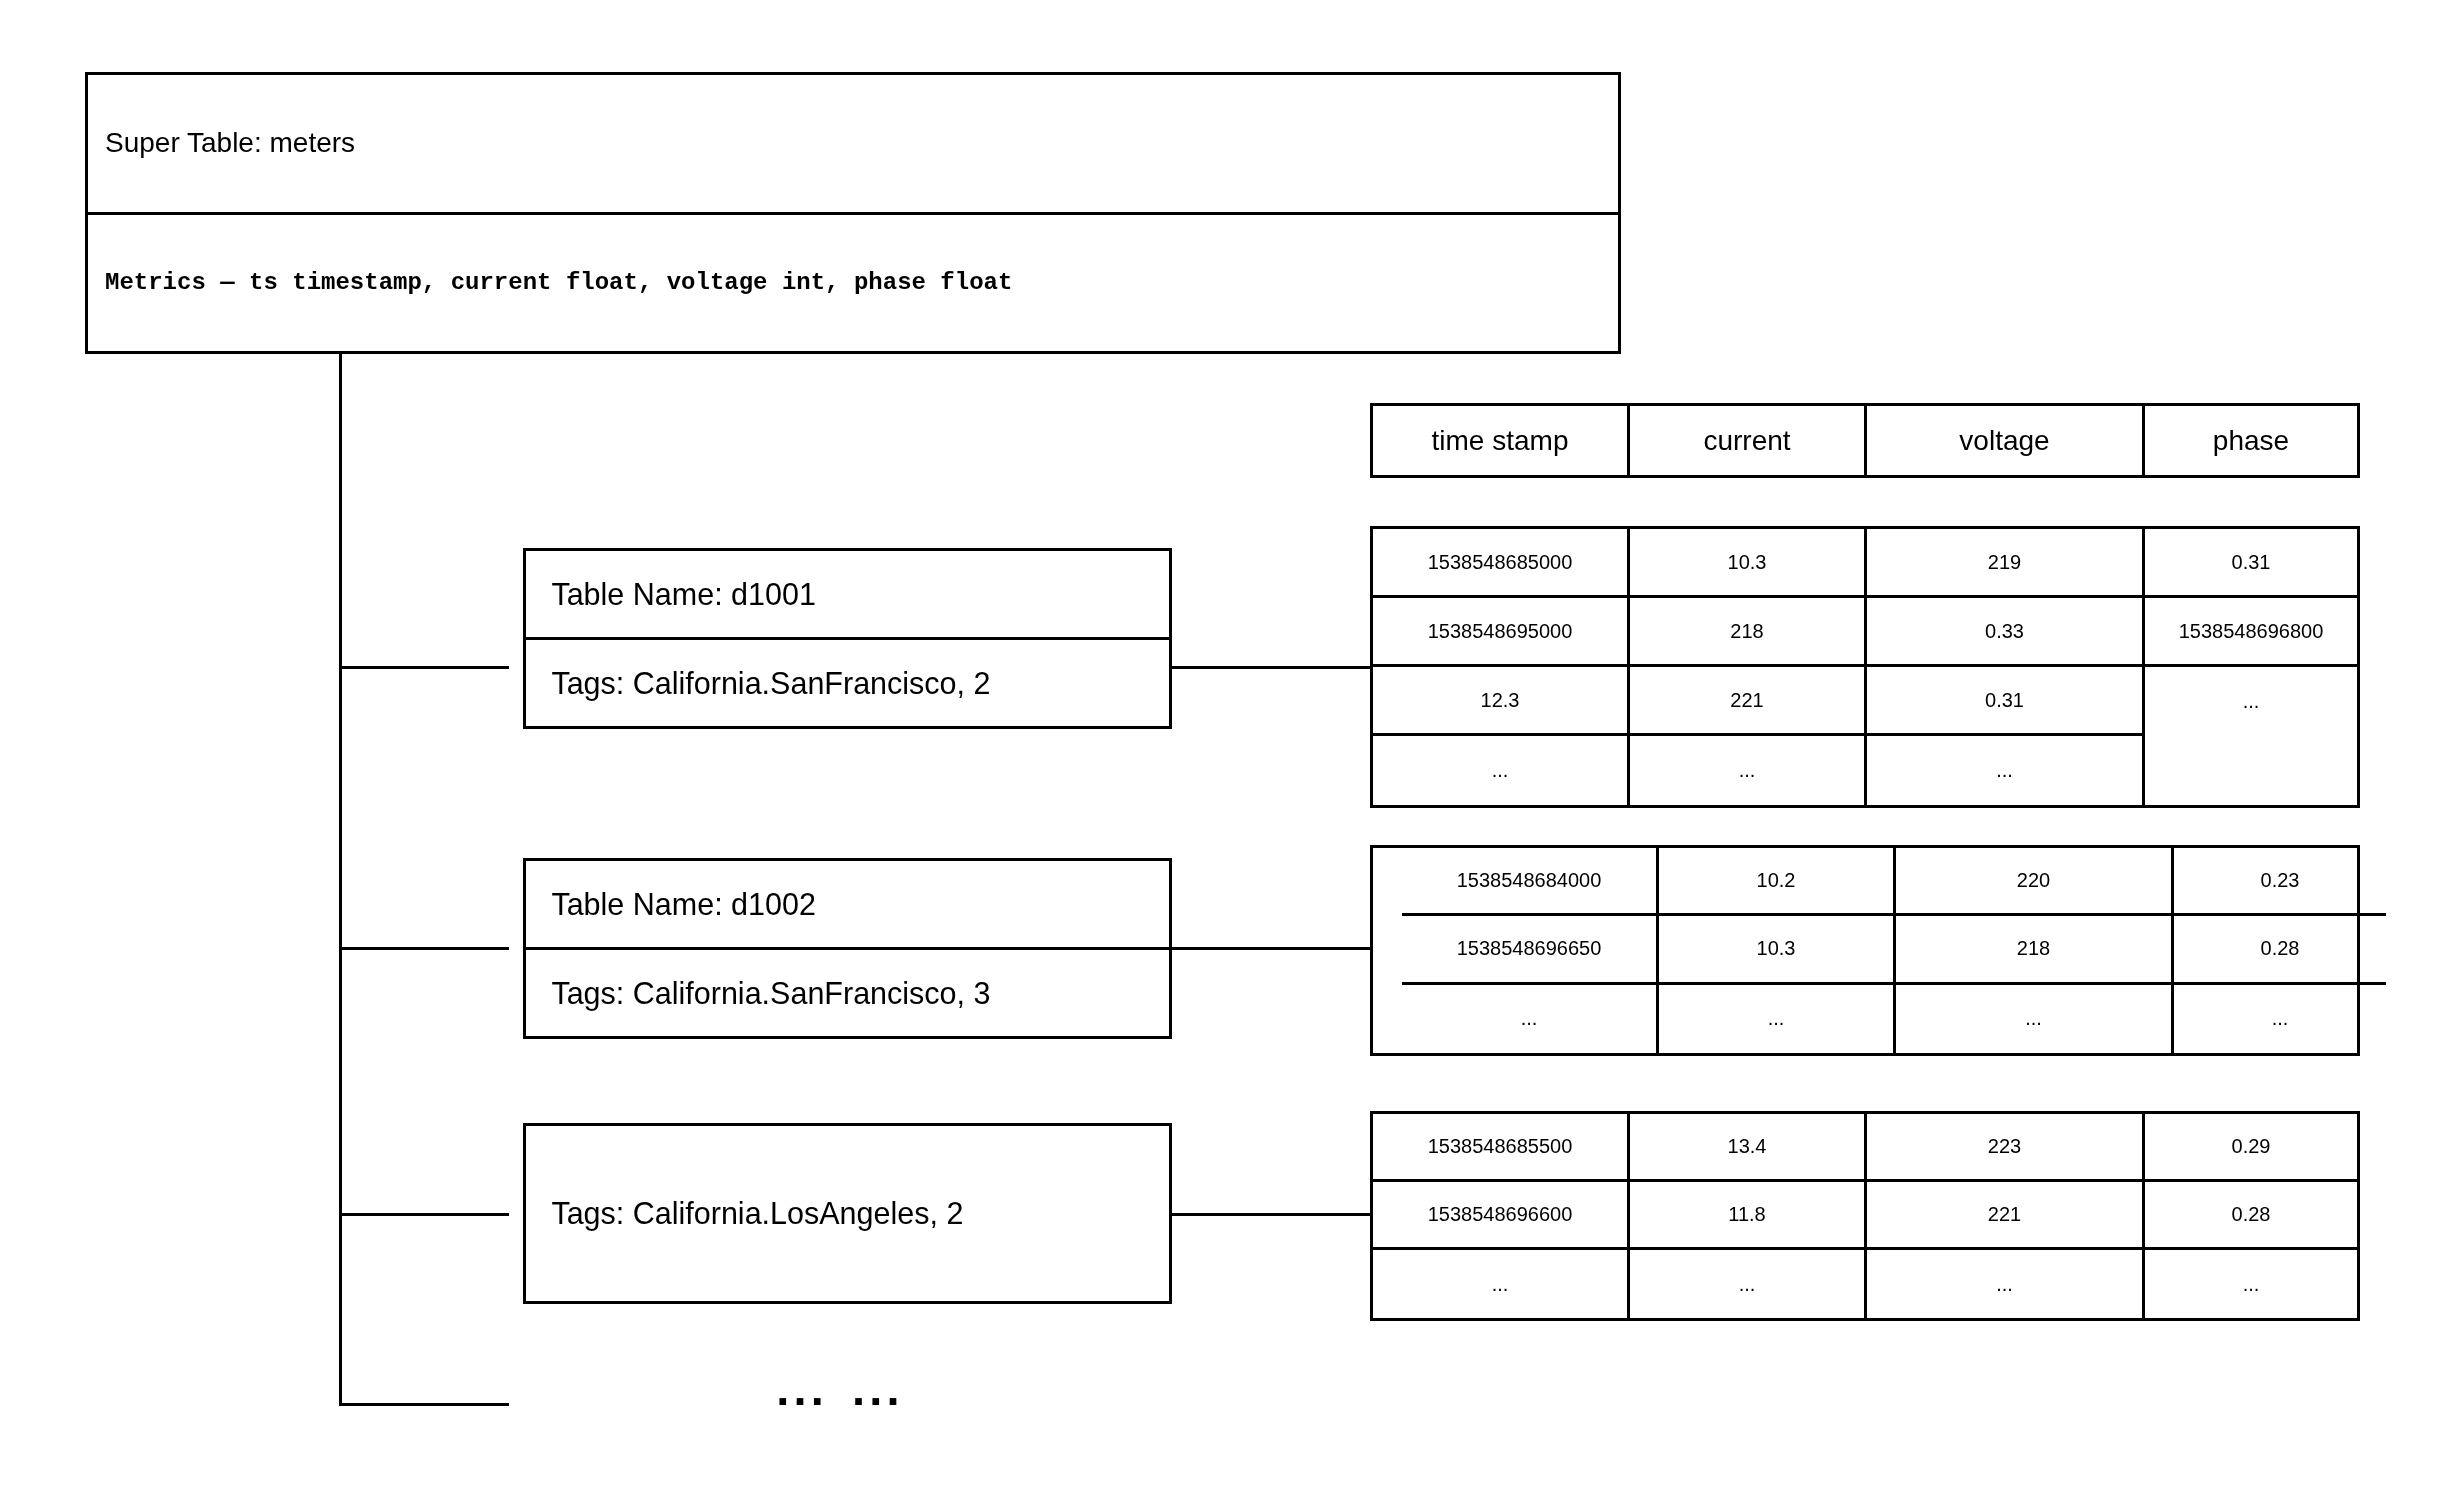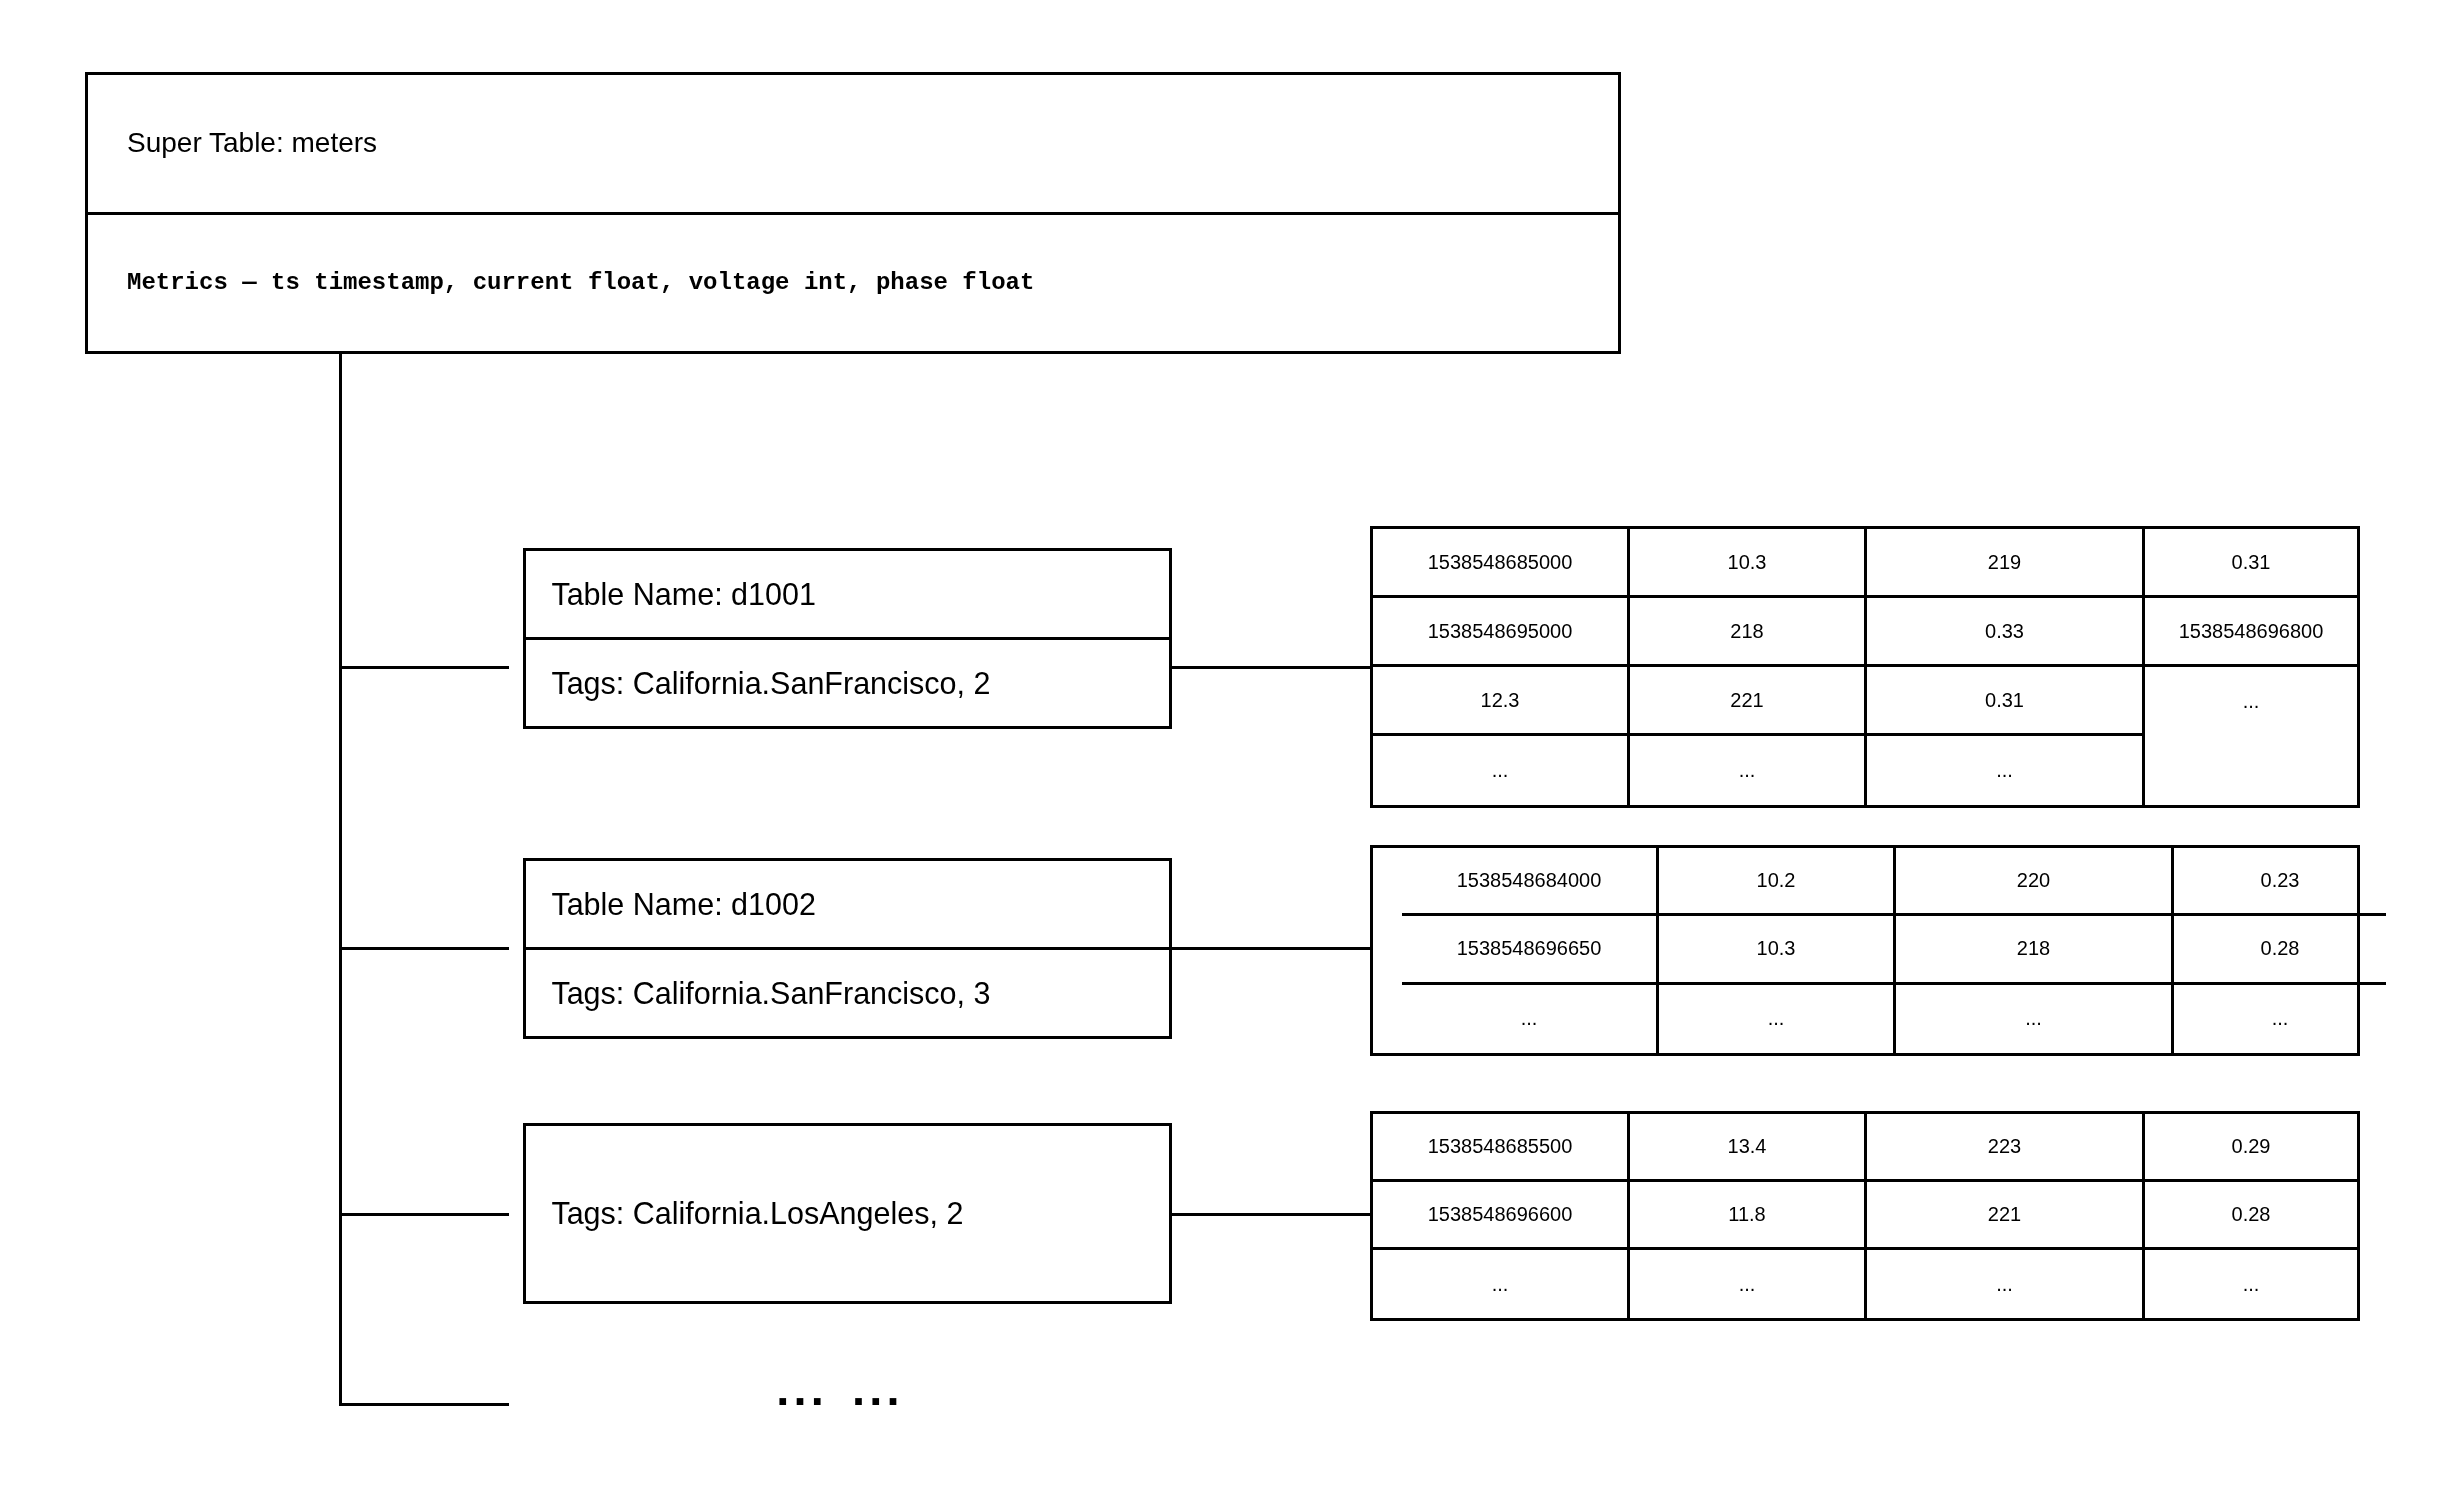--- a/index.html
+++ b/index.html
@@ -9,21 +9,21 @@
     color:#000000;
   }
   .canvas{position:relative;width:2462px;height:1486px;background:#ffffff;overflow:hidden;}
 
   
   .super-box{
     position:absolute;left:85px;top:72px;width:1536px;height:282px;
     border:3.4px solid #000;box-sizing:border-box;
     display:flex;flex-direction:column;background:#fff;
   }
-  .srow{flex:1;display:flex;align-items:center;padding-left:39px;font-size:28px;}
+  .srow{flex:1;display:flex;align-items:center;padding-left:17px;font-size:28px;}
   .srow + .srow{border-top:3.4px solid #000;}
   .srow.mono{font-family:"Liberation Mono",monospace;font-weight:700;font-size:24px;}
 
   
   .line{position:absolute;background:#000;}
   .line.v{width:2.5px;}
   .line.h{height:2.5px;}
 
   
   .child-box{
@@ -85,20 +85,26 @@
     <div class="crow">Tags: California.SanFrancisco, 2</div>
   </div>
   <div class="child-box" style="top:858px">
     <div class="crow first">Table Name: d1002</div>
     <div class="crow">Tags: California.SanFrancisco, 3</div>
   </div>
   <div class="child-box" style="top:1123px">
     <div class="crow">Tags: California.LosAngeles, 2</div>
   </div>
 
+  <div class="dtable hdr">
+    <div class="cell">time stamp</div>
+    <div class="cell">current</div>
+    <div class="cell">voltage</div>
+    <div class="cell">phase</div>
+  </div>
 
   <div class="dtable t1">
     <div class="cell">1538548685000</div>
     <div class="cell">10.3</div>
     <div class="cell">219</div>
     <div class="cell">0.31</div>
     <div class="cell">1538548695000</div>
     <div class="cell">218</div>
     <div class="cell">0.33</div>
     <div class="cell">1538548696800</div>

